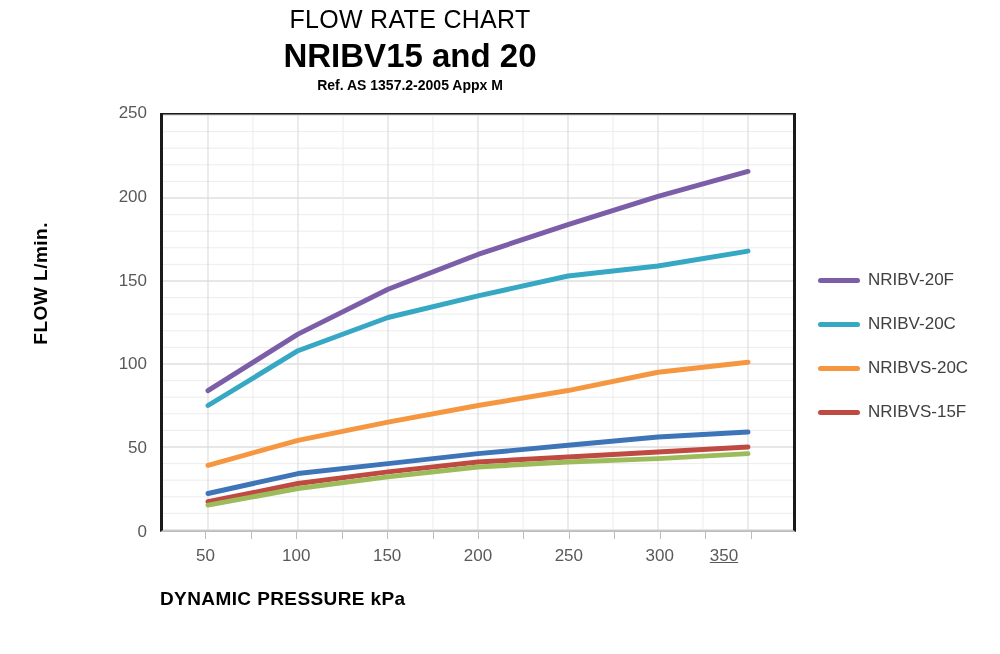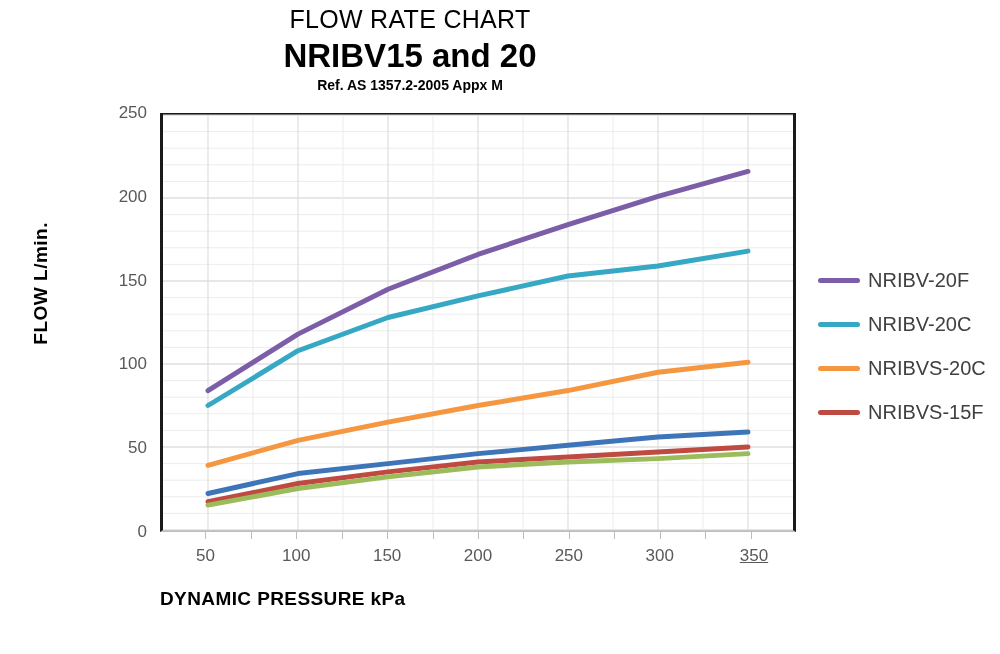--- a/index.html
+++ b/index.html
@@ -147,21 +147,21 @@
     height: 44px;
   }
   .legend-swatch {
     width: 42px;
     height: 5px;
     border-radius: 3px;
     flex: 0 0 auto;
     margin-right: 8px;
   }
   .legend-label {
-    font-size: 20px;
+    font-size: 17px;
     color: #404040;
     white-space: nowrap;
   }
 </style>
 </head>
 <body>
 
 <div class="title-block">
   <div class="title-main">FLOW  RATE CHART</div>
   <div class="title-sub">NRIBV15 and 20</div>
@@ -179,21 +179,21 @@
     <div class="ytick" style="top: 83.8px;">200</div>
     <div class="ytick" style="top: 0px;">250</div>
   </div>
 <div id="xtick-wrap">
     <div class="xtick" style="left: 45.4286px;">50</div>
     <div class="xtick" style="left: 136.286px;">100</div>
     <div class="xtick" style="left: 227.143px;">150</div>
     <div class="xtick" style="left: 318px;">200</div>
     <div class="xtick" style="left: 408.857px;">250</div>
     <div class="xtick" style="left: 499.714px;">300</div>
-    <div class="xtick" style="left: 594px; text-decoration: underline;">350</div>
+    <div class="xtick" style="left: 564px; text-decoration: underline;">350</div>
   </div>
 
 <div id="plot-area">
   <svg id="grid-svg" preserveAspectRatio="none" viewBox="0 0 636 419">
       <line x1="0" y1="419" x2="636" y2="419" stroke="#d0d0d0" stroke-width="1.1"></line>
       <line x1="0" y1="402.24" x2="636" y2="402.24" stroke="#ececec" stroke-width="1"></line>
       <line x1="0" y1="385.48" x2="636" y2="385.48" stroke="#ececec" stroke-width="1"></line>
       <line x1="0" y1="368.72" x2="636" y2="368.72" stroke="#ececec" stroke-width="1"></line>
       <line x1="0" y1="351.96" x2="636" y2="351.96" stroke="#ececec" stroke-width="1"></line>
       <line x1="0" y1="335.2" x2="636" y2="335.2" stroke="#d0d0d0" stroke-width="1.1"></line>

